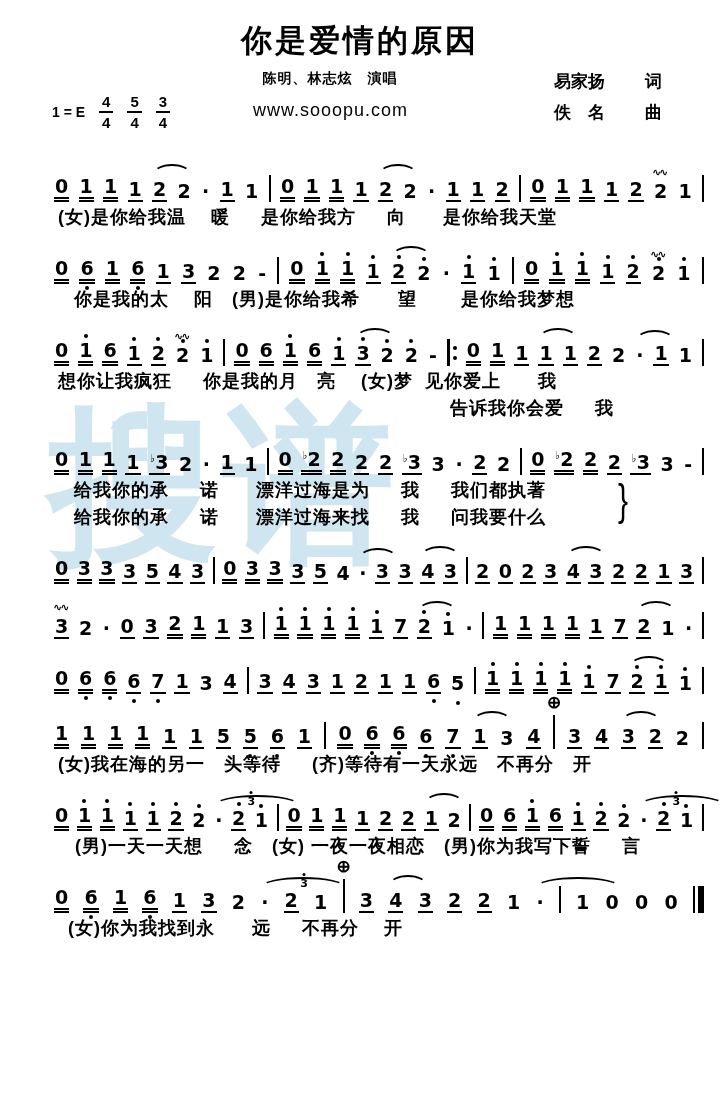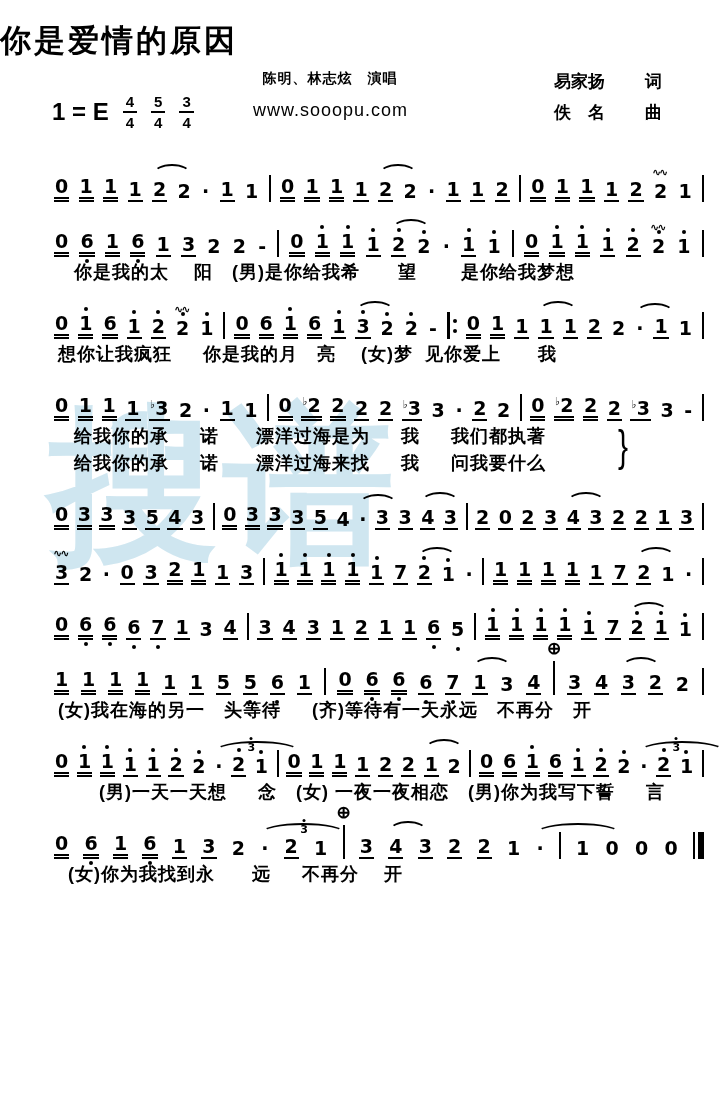--- a/index.html
+++ b/index.html
@@ -21,37 +21,37 @@
     font-weight:bold;
     color:rgba(160,205,225,.50);
     letter-spacing:6px;
     z-index:0;
     line-height:1;
     transform:rotate(0.001deg);
     user-select:none;
   }
   
   .title{
-    text-align:left;
+    text-align:center;
     font-size:31px;font-weight:bold;
     letter-spacing:3px;
     padding-top:20px;
     position:relative;z-index:1;
   }
   .head-grid{
     position:relative;z-index:1;
     height:80px;
     margin-top:6px;
   }
   .keysig{
     position:absolute;left:52px;top:26px;
     font-weight:bold;font-size:17px;
     display:flex;align-items:center;gap:14px;
   }
-  .keysig .k{font-size:24px;}
+  .keysig .k{font-size:14px;}
   .frac{display:inline-flex;flex-direction:column;align-items:center;line-height:1;font-size:15px;font-weight:bold;}
   .frac .num{border-bottom:2px solid #000;padding:0 3px 2px;}
   .frac .den{padding-top:2px;}
   .performers{
     position:absolute;left:0;right:60px;top:2px;
     text-align:center;font-weight:bold;font-size:14px;letter-spacing:1px;
   }
   .website{
     position:absolute;left:1px;right:60px;top:32px;
     text-align:center;font-size:18px;font-family:"Liberation Sans",sans-serif;
@@ -194,20 +194,21 @@
           <span class="bar"></span>
           <span class="note u2"><span>0</span></span>
           <span class="note u2"><span>1</span></span>
           <span class="note u2"><span>1</span></span>
           <span class="note u1"><span>1</span></span>
           <span class="note u1"><span>2</span></span>
           <span class="note"><span>2</span><span class="trill">∿∿</span></span>
           <span class="note"><span>1</span></span>
           <span class="bar"></span>
         </div>
+        <div class="lyr" style="margin-left: 6px;">(女)是你给我温　 暖　  是你给我方　  向　   是你给我天堂</div>
       </div>
       <div class="sys">
         <div class="notes-row">
           <span class="note u2"><span>0</span></span>
           <span class="note u2"><span>6</span><span class="octdot lo"></span></span>
           <span class="note u2"><span>1</span></span>
           <span class="note u2"><span>6</span><span class="octdot lo"></span></span>
           <span class="note u1"><span>1</span></span>
           <span class="note u1"><span>3</span></span>
           <span class="note"><span>2</span></span>
@@ -267,20 +268,21 @@
           <span class="note u1"><span>1</span><span class="arcdec"></span></span>
           <span class="note u1"><span>1</span></span>
           <span class="note u1"><span>2</span></span>
           <span class="note"><span>2</span></span>
           <span class="note"><span>·</span><span class="arcdec"></span></span>
           <span class="note u1"><span>1</span></span>
           <span class="note"><span>1</span></span>
           <span class="bar"></span>
         </div>
         <div class="lyr" style="margin-left: 6px;">想你让我疯狂　  你是我的月　亮　 (女)梦  见你爱上　   我</div>
+        <div class="lyr" style="margin-left: 398px;">告诉我你会爱　  我</div>
       </div>
       <div class="sys">
         <div class="notes-row">
           <span class="note u2"><span>0</span></span>
           <span class="note u2"><span>1</span></span>
           <span class="note u2"><span>1</span></span>
           <span class="note u1"><span>1</span></span>
           <span class="note u1"><span class="flat">♭</span><span>3</span></span>
           <span class="note"><span>2</span></span>
           <span class="note"><span>·</span></span>
@@ -473,21 +475,21 @@
           <span class="note u2"><span>1</span><span class="octdot hi"></span></span>
           <span class="note u2"><span>6</span></span>
           <span class="note u1"><span>1</span><span class="octdot hi"></span></span>
           <span class="note u1"><span>2</span><span class="octdot hi"></span></span>
           <span class="note"><span>2</span><span class="octdot hi"></span></span>
           <span class="note"><span>·</span><span class="arcdec arcwide"></span></span>
           <span class="note u1"><span>2</span><span class="octdot hi"></span><span class="grace"><i>3</i></span></span>
           <span class="note"><span>1</span><span class="octdot hi"></span></span>
           <span class="bar"></span>
         </div>
-        <div class="lyr" style="margin-left: 6px; text-align: center;">(男)一天一天想　  念　(女) 一夜一夜相恋　(男)你为我写下誓　  言</div>
+        <div class="lyr" style="margin-left: 23px;">(男)一天一天想　  念　(女) 一夜一夜相恋　(男)你为我写下誓　  言</div>
       </div>
       <div class="sys">
         <div class="notes-row">
           <span class="note u2"><span>0</span></span>
           <span class="note u2"><span>6</span><span class="octdot lo"></span></span>
           <span class="note u2"><span>1</span></span>
           <span class="note u2"><span>6</span><span class="octdot lo"></span></span>
           <span class="note u1"><span>1</span></span>
           <span class="note u1"><span>3</span></span>
           <span class="note"><span>2</span></span>

